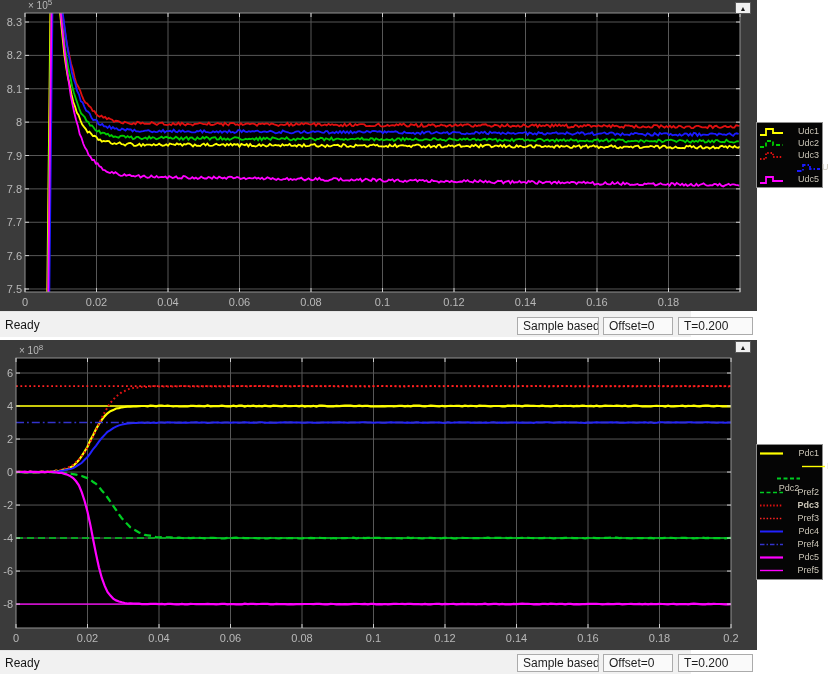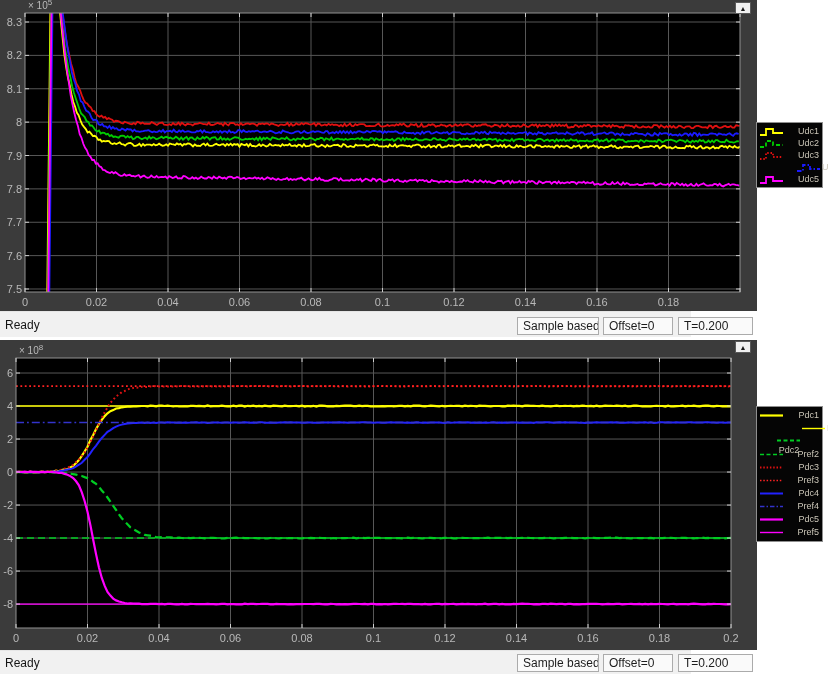--- a/index.html
+++ b/index.html
@@ -287,21 +287,21 @@
         <text x="13" y="235.1">-6</text>
         <text x="13" y="268.1">-8</text>
       </g>
       <text x="19" y="14" fill="#b9b9b9" font-size="10px">× 10<tspan dy="-4" font-size="8px">8</tspan></text>
     </svg>
   <div class="corner-btn" style="top:1px;">
     <span>▲</span>
   </div>
 </div>
 
-<div class="legend" style="top:406px;">
+<div class="legend" style="top:444px;">
     <div class="legend-row" style="height: 13px;">
       <svg width="26" height="11">
         <polyline points="1,5.5 24,5.5" fill="none" stroke="#ffff00" stroke-width="2.2"></polyline>
       </svg>
       <span class="legend-label">Pdc1</span>
     </div>
     <div class="legend-row" style="height: 13px; padding-left: 44px;">
       <svg width="26" height="11">
         <polyline points="1,5.5 24,5.5" fill="none" stroke="#ffff00" stroke-width="1.4"></polyline>
       </svg>
@@ -312,21 +312,21 @@
         <polyline points="1,5.5 24,5.5" fill="none" stroke="#00cc22" stroke-width="2.2" stroke-dasharray="4 2.5"></polyline>
       </svg>
       <span class="legend-label">Pdc2</span>
     </div>
     <div class="legend-row" style="height: 13px;">
       <svg width="26" height="11">
         <polyline points="1,5.5 24,5.5" fill="none" stroke="#00cc22" stroke-width="1.5" stroke-dasharray="4 2.5"></polyline>
       </svg>
       <span class="legend-label">Pref2</span>
     </div>
-    <div class="legend-row" style="height: 13px;">
+    <div class="legend-row" style="height: 13px; font-weight: bold;">
       <svg width="26" height="11">
         <polyline points="1,5.5 24,5.5" fill="none" stroke="#dd1111" stroke-width="2" stroke-dasharray="1.5 1.8"></polyline>
       </svg>
       <span class="legend-label">Pdc3</span>
     </div>
     <div class="legend-row" style="height: 13px;">
       <svg width="26" height="11">
         <polyline points="1,5.5 24,5.5" fill="none" stroke="#ff2222" stroke-width="1.7" stroke-dasharray="1.5 1.8"></polyline>
       </svg>
       <span class="legend-label">Pref3</span>

